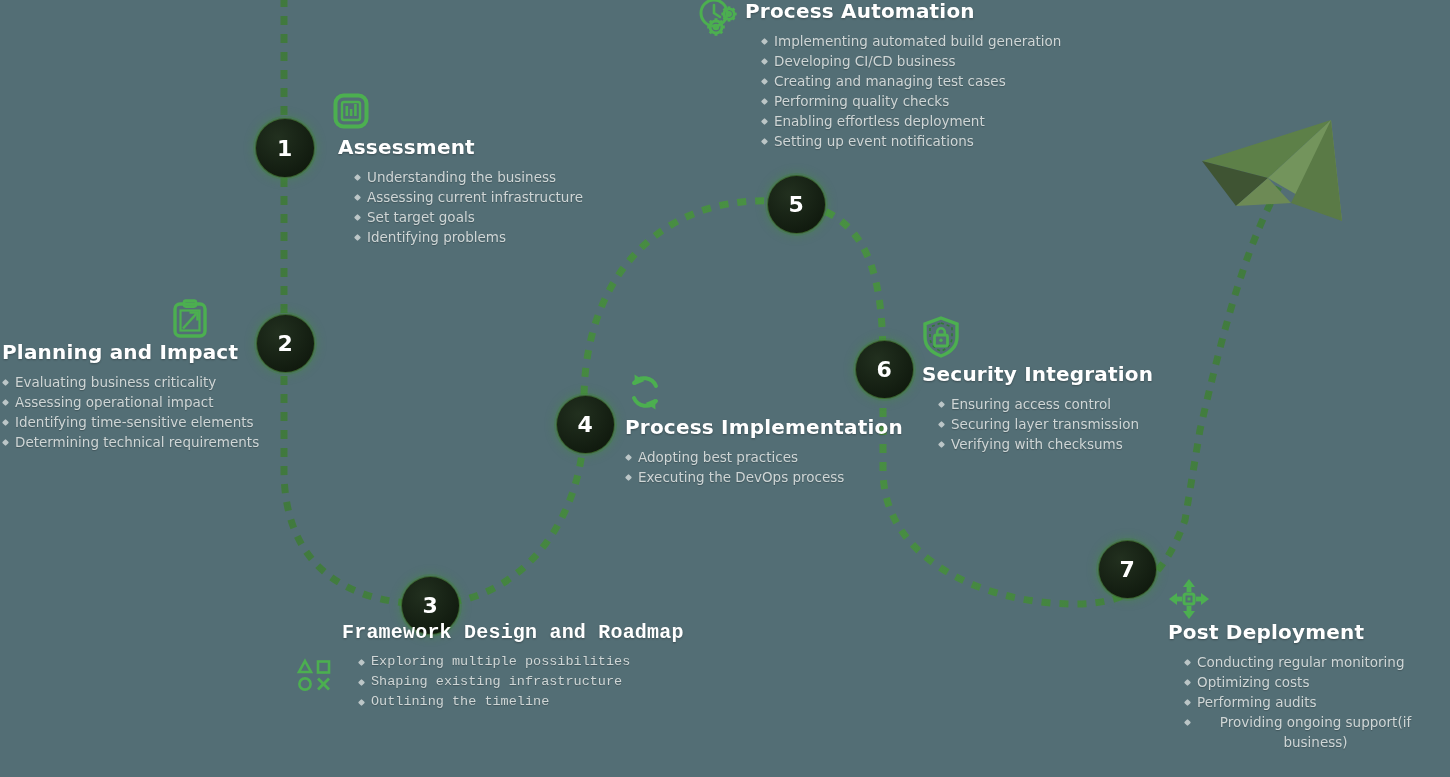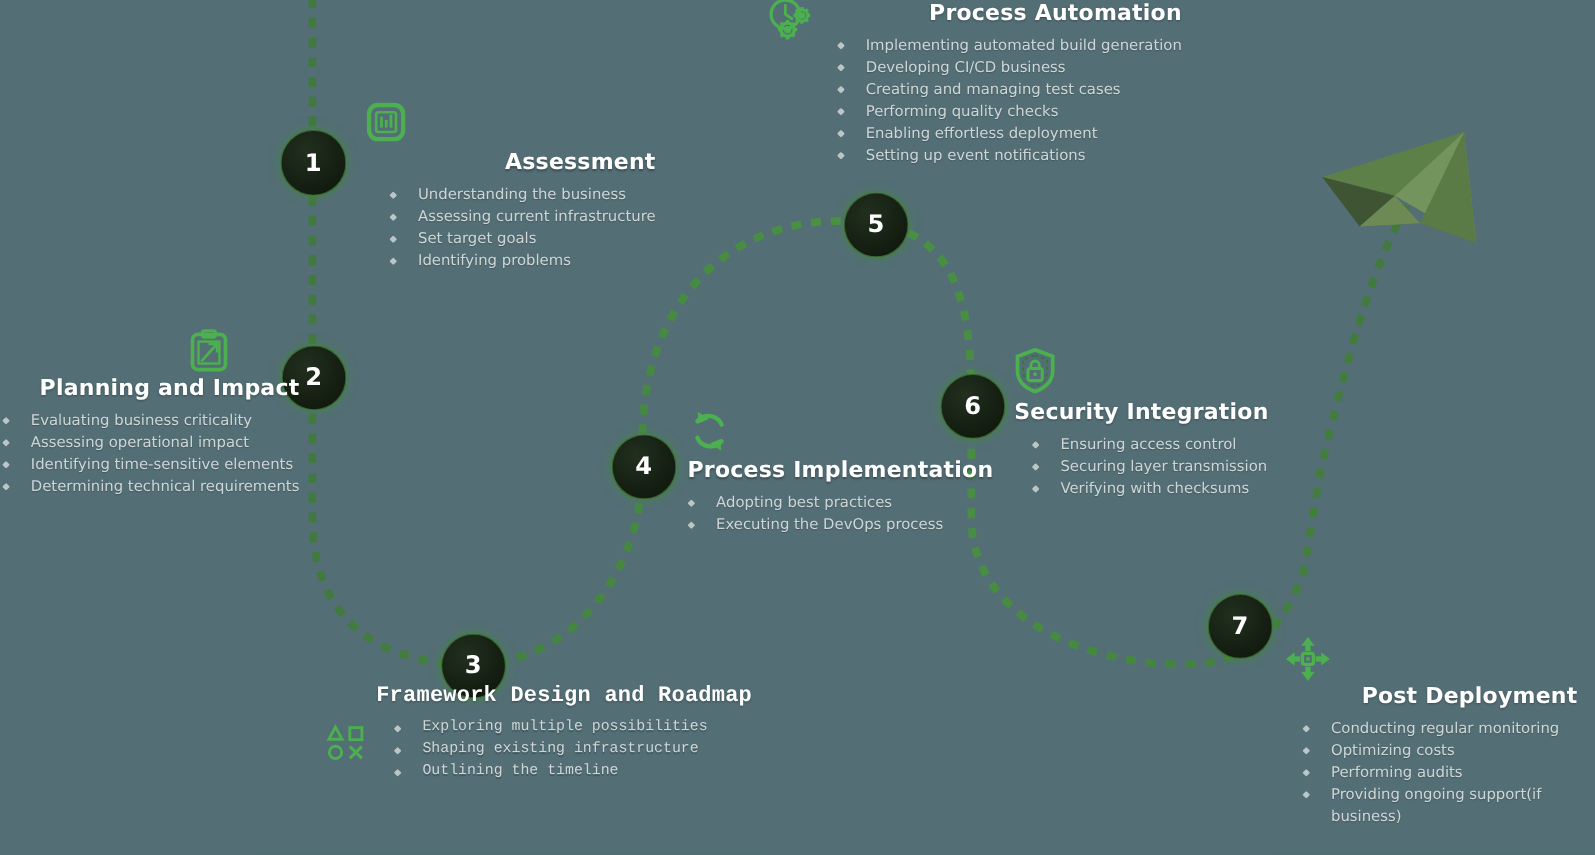--- a/index.html
+++ b/index.html
@@ -25,28 +25,29 @@
     font-family:"DejaVu Sans", sans-serif;
     letter-spacing:.5px;
   }
 
   
   .block{position:absolute;}
   .blk-title{
     color:#ffffff;font-weight:700;
     font-size:20px;letter-spacing:.2px;
     text-shadow:0 1px 2px rgba(0,0,0,.30);
-    white-space:nowrap;margin:0 0 8px 0;line-height:1.15;text-align:right;
+    white-space:nowrap;margin:0 0 8px 0;line-height:1.15;
   }
   .blk-list{list-style:none;margin:0;padding:0;}
   .blk-list li{
     color:#cfd6d6;font-size:13.5px;line-height:20px;
-    display:flex;align-items:flex-start;gap:17px;
+    display:flex;align-items:flex-start;gap:4px;
     text-shadow:0 1px 1px rgba(0,0,0,.22);
     white-space:nowrap;
+    text-align:center;
   }
   .blk-list li.wrap{white-space:normal;max-width:250px;}
   .bullet{
     flex:0 0 auto;width:9px;height:20px;position:relative;opacity:.85;
   }
   .bullet::before{
     content:"";position:absolute;left:1px;top:8px;width:5px;height:5px;
     background:#cfd6d6;transform:rotate(45deg);border-radius:1px;
   }
 

